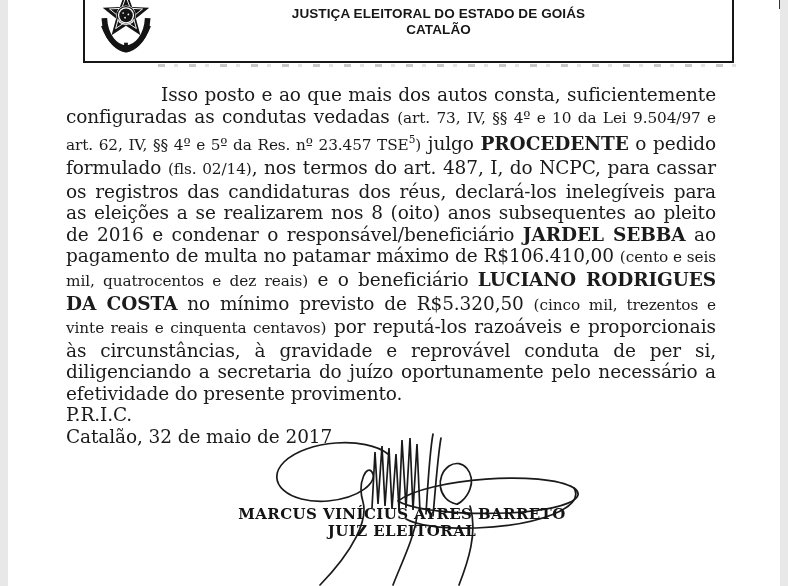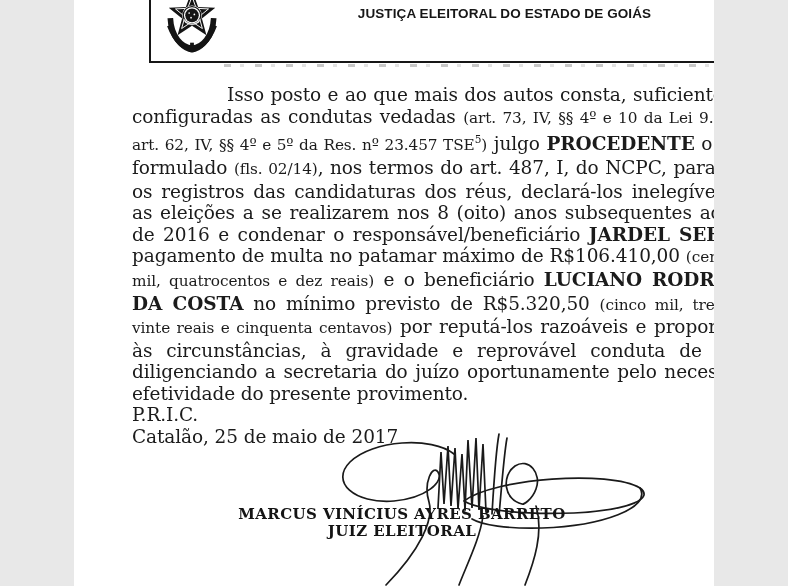--- a/index.html
+++ b/index.html
@@ -1,18 +1,18 @@
 <!DOCTYPE html>
 <html><head>
 <meta charset="utf-8">
 <style>
   * { margin:0; padding:0; box-sizing:border-box; }
   html,body { background:#e8e8e8; }
   .page {
-    position:relative; width:640px; height:586px; margin:0 auto;
+    position:relative; width:772px; height:586px; margin:0 auto;
     background:#ffffff; overflow:hidden;
     font-family:"DejaVu Serif","Liberation Serif",serif;
     color:#1b1b1b;
   }
   
   .letterhead {
     position:absolute; left:75px; top:-8px; width:651px; height:71px;
     border:2px solid #161616; border-top:none;
     display:flex; align-items:flex-start;
   }
@@ -73,29 +73,30 @@
         <circle cx="29" cy="29" r="9.3" fill="none" stroke="#141414" stroke-width="1.4"></circle>
         <circle cx="29" cy="29" r="7.2" fill="#141414"></circle>
         <circle cx="26" cy="26.5" r="0.9" fill="#ffffff"></circle>
         <circle cx="31.5" cy="28" r="0.9" fill="#ffffff"></circle>
         <circle cx="28" cy="31.5" r="0.9" fill="#ffffff"></circle>
         <path d="M20.8,33.5 A9.3,9.3 0 0 0 37.2,33.5" fill="none" stroke="#ffffff" stroke-width="1.2"></path>
       </svg>
     </div>
     <div class="lh-text">
       <div>JUSTIÇA ELEITORAL DO ESTADO DE GOIÁS</div>
+      <div>CATALÃO</div>
     </div>
   </div>
   <div class="scan-speckle"></div>
   <div class="corner-mark"></div>
 
   <div class="body-block">
     <p class="main-paragraph"><span class="seg-normal">Isso posto e ao que mais dos autos consta, suficientemente configuradas as condutas vedadas </span><span class="seg-small">(art. 73, IV, §§ 4º e 10 da Lei 9.504/97 e art. 62, IV, §§ 4º e 5º da Res. nº 23.457 TSE</span><span class="seg-small-sup">5</span><span class="seg-small">)</span><span class="seg-normal"> julgo </span><span class="seg-bold">PROCEDENTE</span><span class="seg-normal"> o pedido formulado </span><span class="seg-small">(fls. 02/14)</span><span class="seg-normal">, nos termos do art. 487, I, do NCPC, para cassar os registros das candidaturas dos réus, declará-los inelegíveis para as eleições a se realizarem nos 8 (oito) anos subsequentes ao pleito de 2016 e condenar o responsável/beneficiário </span><span class="seg-bold">JARDEL SEBBA</span><span class="seg-normal"> ao pagamento de multa no patamar máximo de R$106.410,00 </span><span class="seg-small">(cento e seis mil, quatrocentos e dez reais)</span><span class="seg-normal"> e o beneficiário </span><span class="seg-bold">LUCIANO RODRIGUES DA COSTA</span><span class="seg-normal"> no mínimo previsto de R$5.320,50 </span><span class="seg-small">(cinco mil, trezentos e vinte reais e cinquenta centavos)</span><span class="seg-normal"> por reputá-los razoáveis e proporcionais às circunstâncias, à gravidade e reprovável conduta de per si, diligenciando a secretaria do juízo oportunamente pelo necessário a efetividade do presente provimento.</span></p>
     <div class="closing-line">P.R.I.C.</div>
-    <div class="closing-line">Catalão, 25 de maio de 2017</div>
+    <div class="closing-line">Catalão, 32 de maio de 2017</div>
   </div>
 
   <svg class="signature-svg" viewBox="0 0 384 156" xmlns="http://www.w3.org/2000/svg" fill="none" stroke="#1a1a1a" stroke-width="1.7" stroke-linecap="round">
 
     <path d="M152,24 C130,6 70,10 48,32 C28,52 52,74 92,71 C124,68 142,52 136,42 C131,34 121,52 127,72 C132,90 118,120 84,155"></path>
 
     <path d="M136,78 L139,22 L142,74 L146,16 L149,76 L153,18 L156,79 L160,24 L163,80"></path>
     <path d="M163,80 L166,10 L170,78 L174,8 L177,80 L181,14 L184,82"></path>
 
     <path d="M190,84 C192,50 194,20 197,4"></path>

